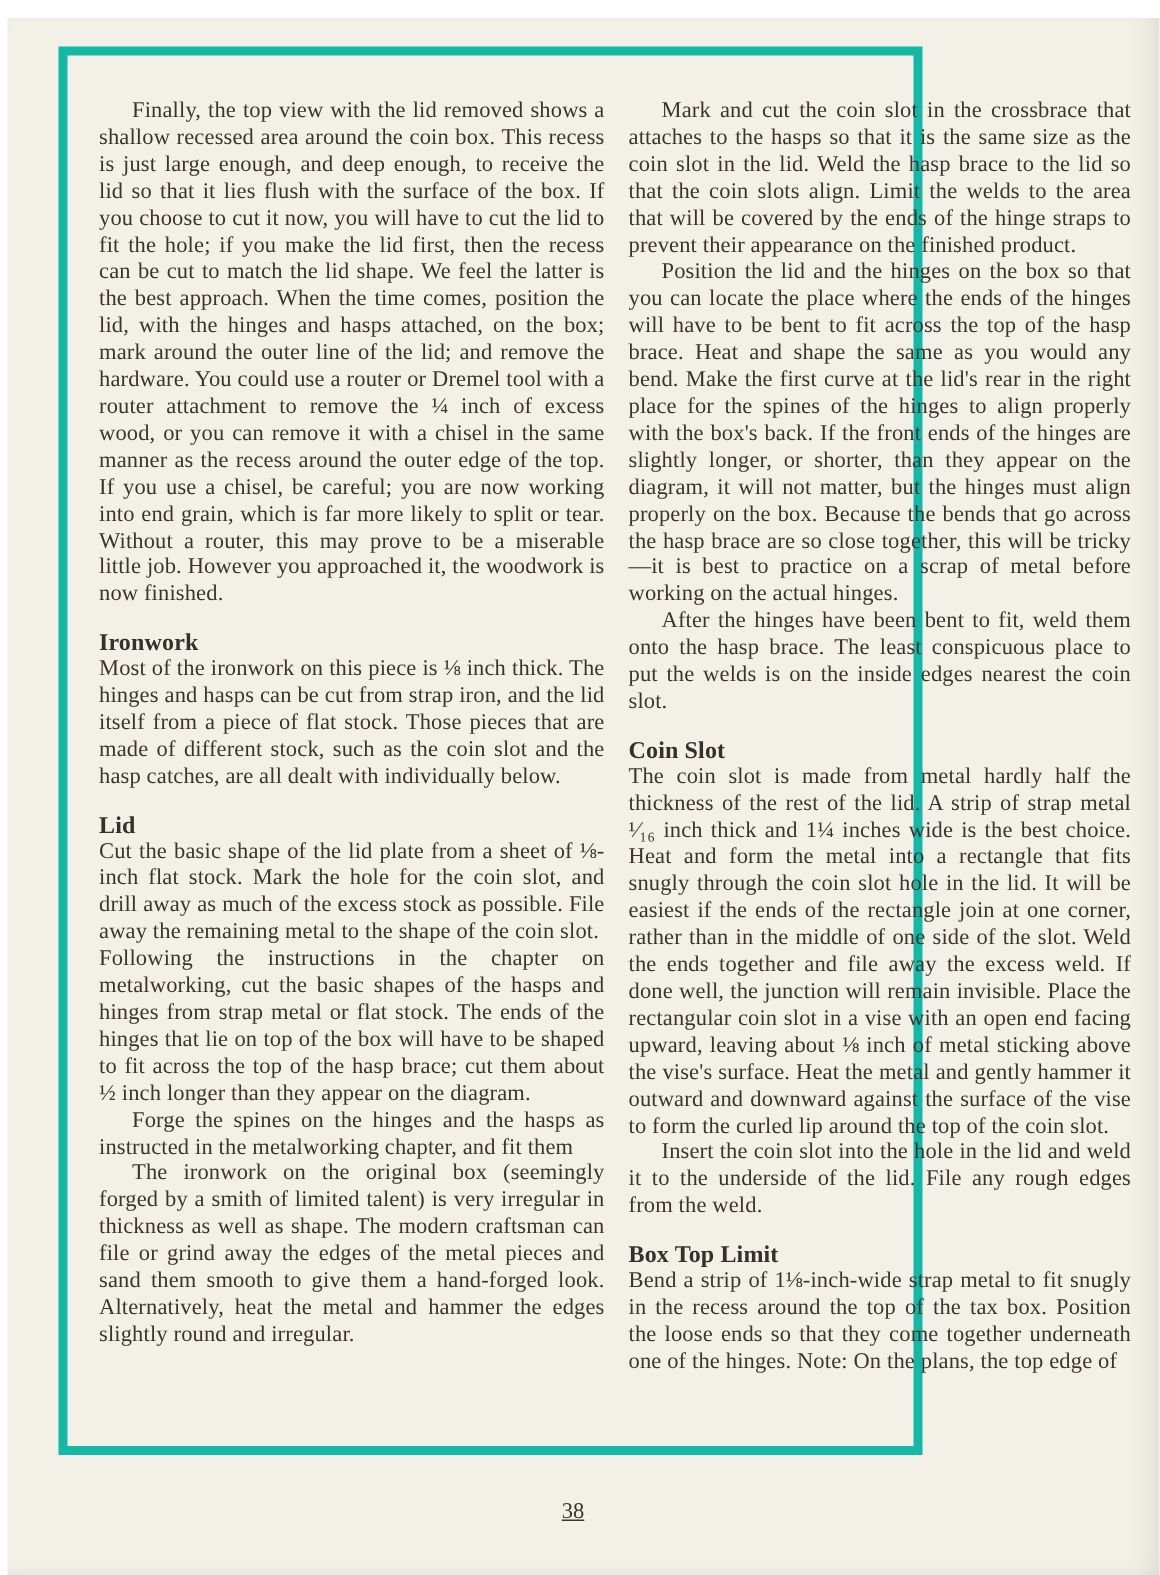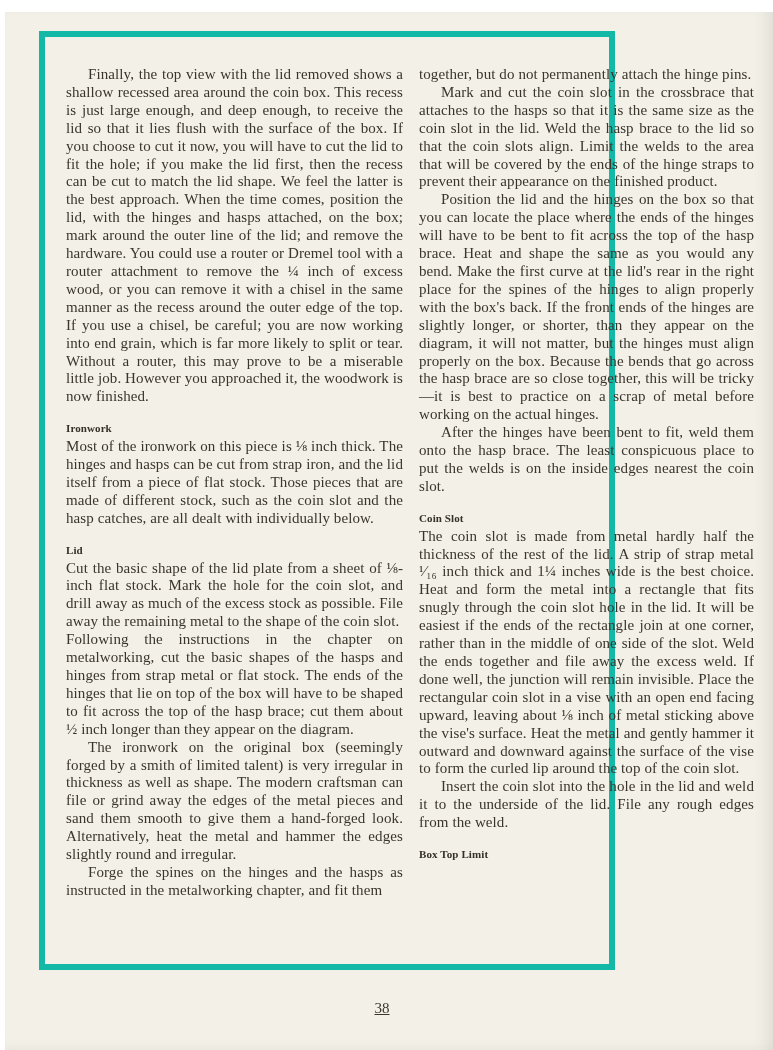--- a/index.html
+++ b/index.html
@@ -45,21 +45,21 @@
     font-size: 15px;
     line-height: 17.9px;
     letter-spacing: 0.1px;
   }
   .col-left  { left: 21px;  width: 337px; }
   .col-right { left: 374px; width: 335px; }
   .para { margin: 0; }
   .para.indent { text-indent: 22px; }
   .heading {
     margin: 14px 0 0 0;
-    font-size: 11px;
+    font-size: 16px;
     font-weight: 700;
     color: #35312a;
     text-align: left;
   }
   .page-number {
     position: absolute;
     left: 15px;
     top: 988px;
     width: 724px;
     text-align: center;
@@ -74,29 +74,29 @@
 <div class="scan">
   <div class="paper">
     <div class="frame">
       <div class="col col-left">
           <p class="para indent">Finally, the top view with the lid removed shows a shallow recessed area around the coin box. This recess is just large enough, and deep enough, to receive the lid so that it lies flush with the surface of the box. If you choose to cut it now, you will have to cut the lid to fit the hole; if you make the lid first, then the recess can be cut to match the lid shape. We feel the latter is the best approach. When the time comes, position the lid, with the hinges and hasps attached, on the box; mark around the outer line of the lid; and remove the hardware. You could use a router or Dremel tool with a router attachment to remove the ¼ inch of excess wood, or you can remove it with a chisel in the same manner as the recess around the outer edge of the top. If you use a chisel, be careful; you are now working into end grain, which is far more likely to split or tear. Without a router, this may prove to be a miserable little job. However you approached it, the woodwork is now finished.</p>
           <h3 class="heading">Ironwork</h3>
           <p class="para">Most of the ironwork on this piece is ⅛ inch thick. The hinges and hasps can be cut from strap iron, and the lid itself from a piece of flat stock. Those pieces that are made of different stock, such as the coin slot and the hasp catches, are all dealt with individually below.</p>
           <h3 class="heading">Lid</h3>
           <p class="para">Cut the basic shape of the lid plate from a sheet of ⅛-inch flat stock. Mark the hole for the coin slot, and drill away as much of the excess stock as possible. File away the remaining metal to the shape of the coin slot.</p>
           <p class="para">Following the instructions in the chapter on metalworking, cut the basic shapes of the hasps and hinges from strap metal or flat stock. The ends of the hinges that lie on top of the box will have to be shaped to fit across the top of the hasp brace; cut them about ½ inch longer than they appear on the diagram.</p>
+          <p class="para indent">Forge the spines on the hinges and the hasps as instructed in the metalworking chapter, and fit them</p>
           <p class="para indent">The ironwork on the original box (seemingly forged by a smith of limited talent) is very irregular in thickness as well as shape. The modern craftsman can file or grind away the edges of the metal pieces and sand them smooth to give them a hand-forged look. Alternatively, heat the metal and hammer the edges slightly round and irregular.</p>
-          <p class="para indent">Forge the spines on the hinges and the hasps as instructed in the metalworking chapter, and fit them</p>
         </div>
       <div class="col col-right">
-          <p class="para">together, but do not permanently attach the hinge pins.</p>
           <p class="para indent">Mark and cut the coin slot in the crossbrace that attaches to the hasps so that it is the same size as the coin slot in the lid. Weld the hasp brace to the lid so that the coin slots align. Limit the welds to the area that will be covered by the ends of the hinge straps to prevent their appearance on the finished product.</p>
           <p class="para indent">Position the lid and the hinges on the box so that you can locate the place where the ends of the hinges will have to be bent to fit across the top of the hasp brace. Heat and shape the same as you would any bend. Make the first curve at the lid's rear in the right place for the spines of the hinges to align properly with the box's back. If the front ends of the hinges are slightly longer, or shorter, than they appear on the diagram, it will not matter, but the hinges must align properly on the box. Because the bends that go across the hasp brace are so close together, this will be tricky—it is best to practice on a scrap of metal before working on the actual hinges.</p>
           <p class="para indent">After the hinges have been bent to fit, weld them onto the hasp brace. The least conspicuous place to put the welds is on the inside edges nearest the coin slot.</p>
           <h3 class="heading">Coin Slot</h3>
           <p class="para">The coin slot is made from metal hardly half the thickness of the rest of the lid. A strip of strap metal ¹⁄₁₆ inch thick and 1¼ inches wide is the best choice. Heat and form the metal into a rectangle that fits snugly through the coin slot hole in the lid. It will be easiest if the ends of the rectangle join at one corner, rather than in the middle of one side of the slot. Weld the ends together and file away the excess weld. If done well, the junction will remain invisible. Place the rectangular coin slot in a vise with an open end facing upward, leaving about ⅛ inch of metal sticking above the vise's surface. Heat the metal and gently hammer it outward and downward against the surface of the vise to form the curled lip around the top of the coin slot.</p>
           <p class="para indent">Insert the coin slot into the hole in the lid and weld it to the underside of the lid. File any rough edges from the weld.</p>
           <h3 class="heading">Box Top Limit</h3>
+          <p class="para">Bend a strip of 1⅛-inch-wide strap metal to fit snugly in the recess around the top of the tax box. Position the loose ends so that they come together underneath one of the hinges. Note: On the plans, the top edge of</p>
         </div>
     </div>
     <div class="page-number">38</div>
   </div>
 </div>
 
 </body></html>

